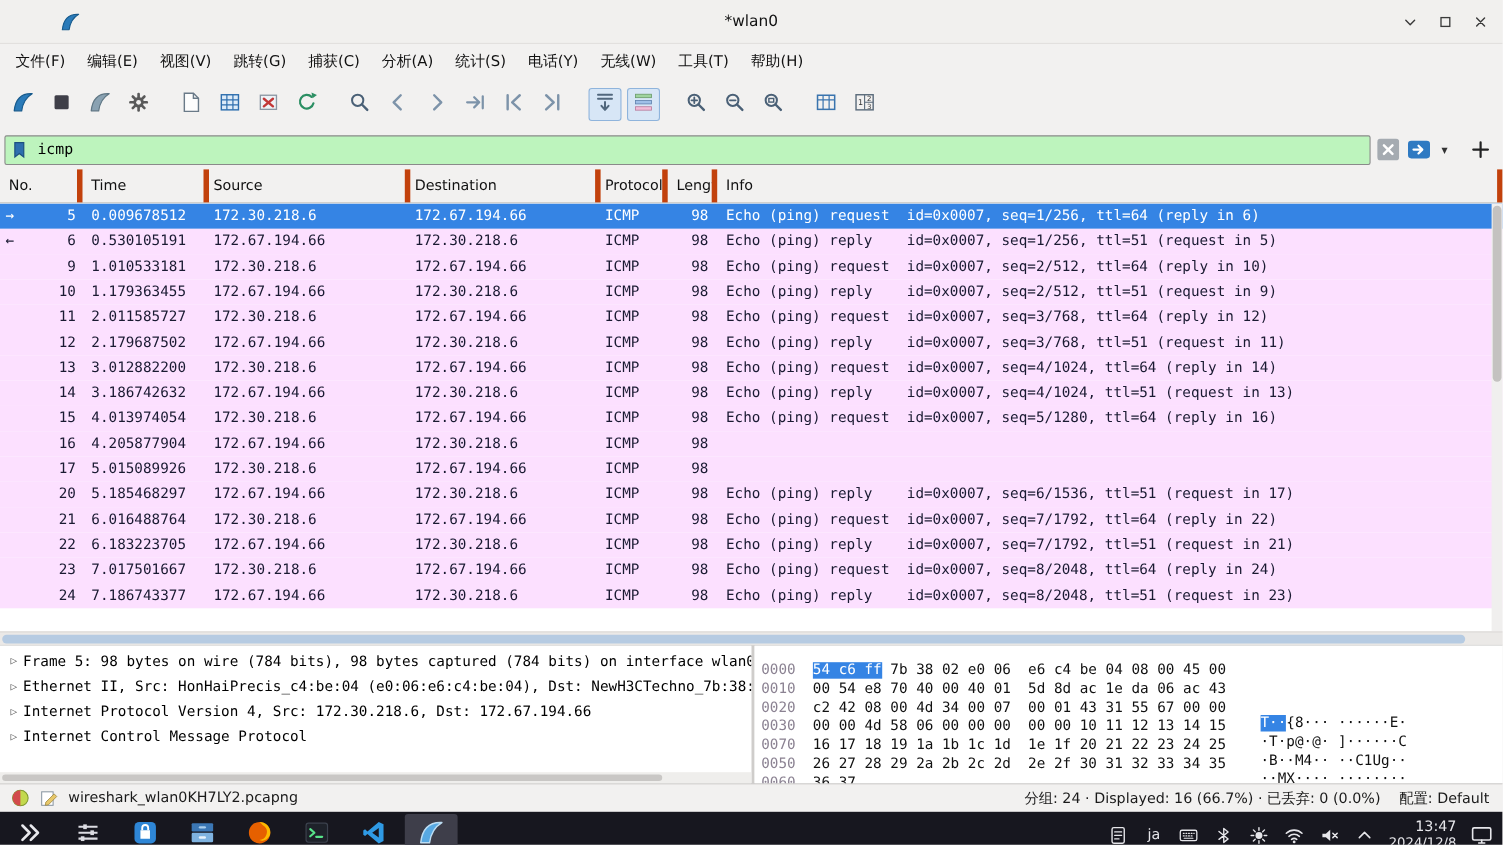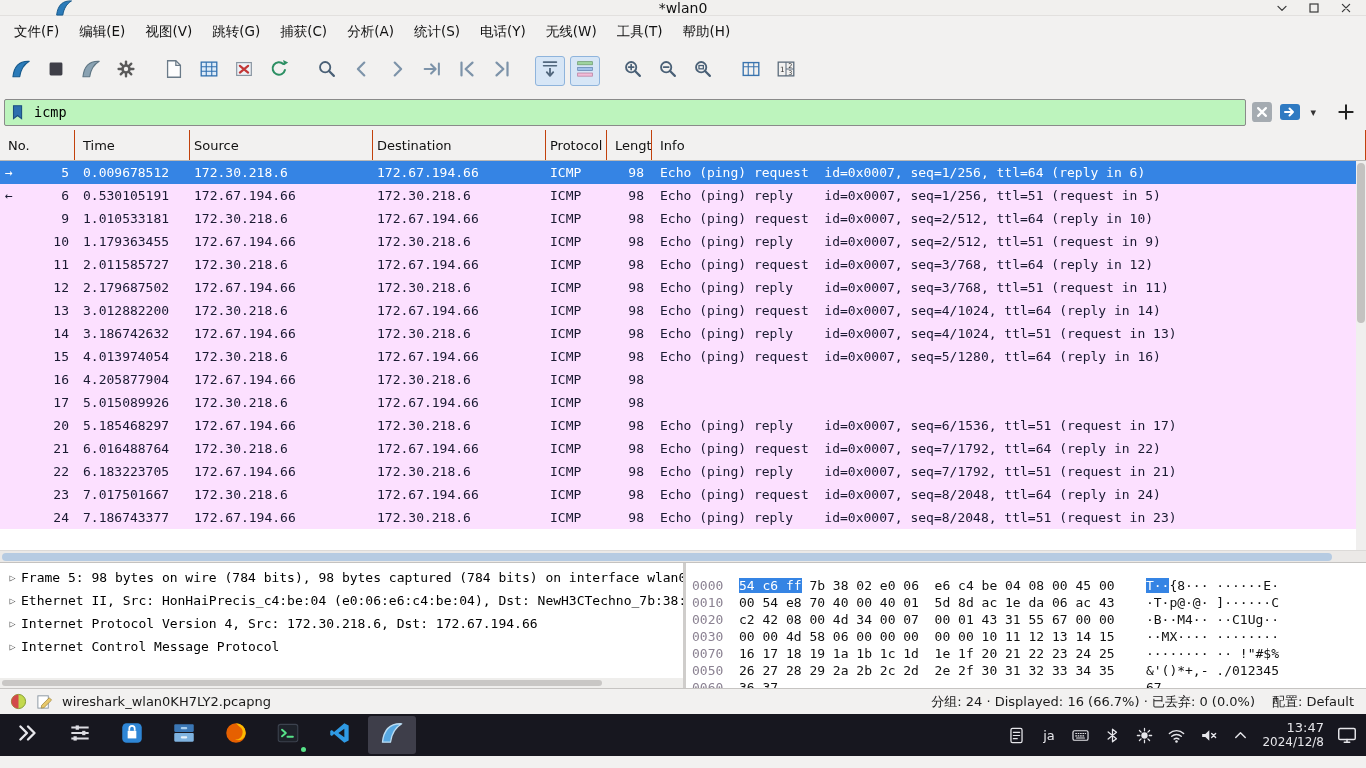--- a/index.html
+++ b/index.html
@@ -1,20 +1,20 @@
 <!DOCTYPE html>
 <html style="--accent-blue: #3584e4; --icmp-row-bg: #fce0ff; --icmp-row-fg: #1a1a32; --filter-valid-bg: #bdf4bd; --taskbar-bg: #17171f;"><head>
 <meta charset="utf-8">
 <style>
   *{margin:0;padding:0;box-sizing:border-box;}
   html,body{width:1366px;height:768px;overflow:hidden;background:#f2f1f0;
     font-family:"DejaVu Sans","Liberation Sans",sans-serif;}
 
   
-  .titlebar{height:16px;background:#f1f0ee;border-bottom:1px solid #e2e0de;
+  .titlebar{height:40px;background:#f1f0ee;border-bottom:1px solid #e2e0de;
     display:flex;align-items:center;position:relative;padding-left:48px;}
   .tb-appicon{width:20px;height:20px;margin-left:6px;}
   .tb-title{position:absolute;left:0;right:0;text-align:center;font-size:14px;color:#111;}
   .tb-controls{margin-left:auto;display:flex;gap:16px;padding-right:12px;z-index:2;}
   .tb-ctl{width:16px;height:16px;}
 
   
   .menubar{height:32px;display:flex;align-items:center;padding-left:4px;}
   .menu-item{padding:5px 10px;font-size:13.5px;color:#111;border-radius:3px;}
 
@@ -32,21 +32,21 @@
   .filter-bm{width:18px;height:18px;margin-right:7px;flex:0 0 auto;}
   .filter-text{flex:1;font-family:"DejaVu Sans Mono",monospace;font-size:13.5px;color:#000;}
   .filter-clear{width:20px;height:20px;flex:0 0 auto;}
   .filter-apply{width:24px;height:20px;flex:0 0 auto;}
   .filter-caret{font-size:11px;color:#333;margin-left:2px;}
   .filter-add{width:20px;height:20px;margin-left:14px;flex:0 0 auto;}
 
   
   .pl-header{height:31px;display:flex;background:#f2f1f0;border-bottom:1px solid #bbb9b7;}
   .pl-hcell{display:flex;align-items:center;padding-left:8px;font-size:13px;color:#111;
-    border-right:1px solid #c2410c;overflow:hidden;white-space:nowrap;flex:0 0 auto;}
+    border-right:5px solid #c2410c;overflow:hidden;white-space:nowrap;flex:0 0 auto;}
   .pl-hcell.c-info{flex:1;}
   .pl-body{height:389px;background:#fff;position:relative;overflow:hidden;}
   .prow{height:23px;display:flex;align-items:center;white-space:pre;
     font-family:"DejaVu Sans Mono","Liberation Mono",monospace;font-size:13px;
     background:var(--icmp-row-bg,#fce0ff);color:var(--icmp-row-fg,#1a1a32);}
   .prow.selected{background:var(--accent-blue,#3584e4);color:#fff;}
   .pcell{white-space:pre;overflow:hidden;flex:0 0 auto;}
   .c-no{width:75px;text-align:right;padding-right:6px;position:relative;}
   .c-time{width:115px;padding-left:8px;}
   .c-src{width:183px;padding-left:4px;}
@@ -68,21 +68,21 @@
     font-family:"DejaVu Sans Mono",monospace;font-size:13px;color:#000;padding-left:4px;overflow:hidden;}
   .dtri{width:17px;text-align:center;color:#555;font-size:10px;flex:0 0 auto;}
   .dscroll{position:absolute;left:0;right:0;bottom:0;height:10px;background:#efeeec;}
   .dthumb{position:absolute;left:2px;top:2px;height:6px;width:600px;background:#c9c7c5;border-radius:3px;}
   .splitter{width:3px;background:#cfcdcb;}
   .hexpane{flex:1;background:#fff;padding:15px 0 0 6px;overflow:hidden;position:relative;}
   .hrow{height:17px;display:flex;white-space:pre;
     font-family:"DejaVu Sans Mono","Liberation Mono",monospace;font-size:13px;color:#111;}
   .h-off{width:4ch;color:#8b8292;flex:0 0 auto;}
   .h-hex{width:48ch;margin-left:2ch;flex:0 0 auto;}
-  .h-asc{margin-left:4ch;flex:0 0 auto;}
+  .h-asc{margin-left:4ch;flex:0 0 auto;margin-top:48px;}
   .hl{background:var(--accent-blue,#3584e4);color:#fff;}
 
   
   .statusbar{height:26px;display:flex;align-items:center;background:#f2f1f0;
     border-top:1px solid #c6c4c2;padding:0 12px 0 10px;font-size:13px;color:#1a1a1a;gap:9px;}
   .sb-ic{width:17px;height:17px;}
   .sb-right{margin-left:auto;display:flex;gap:17px;}
 
   
   .taskbar{height:42px;background:var(--taskbar-bg,#17171f);display:flex;align-items:center;

